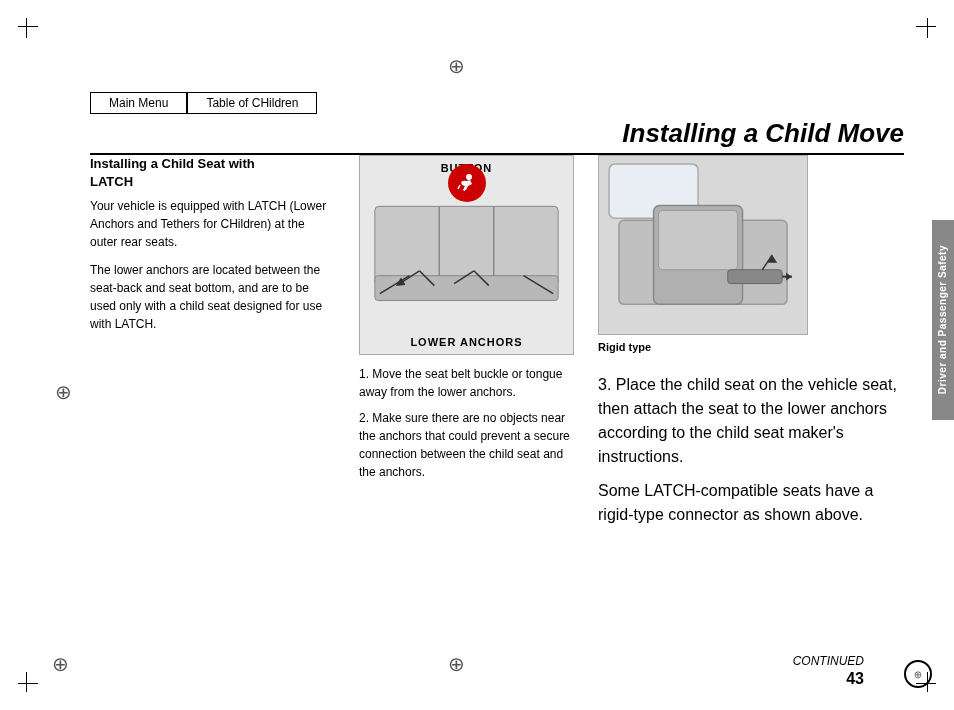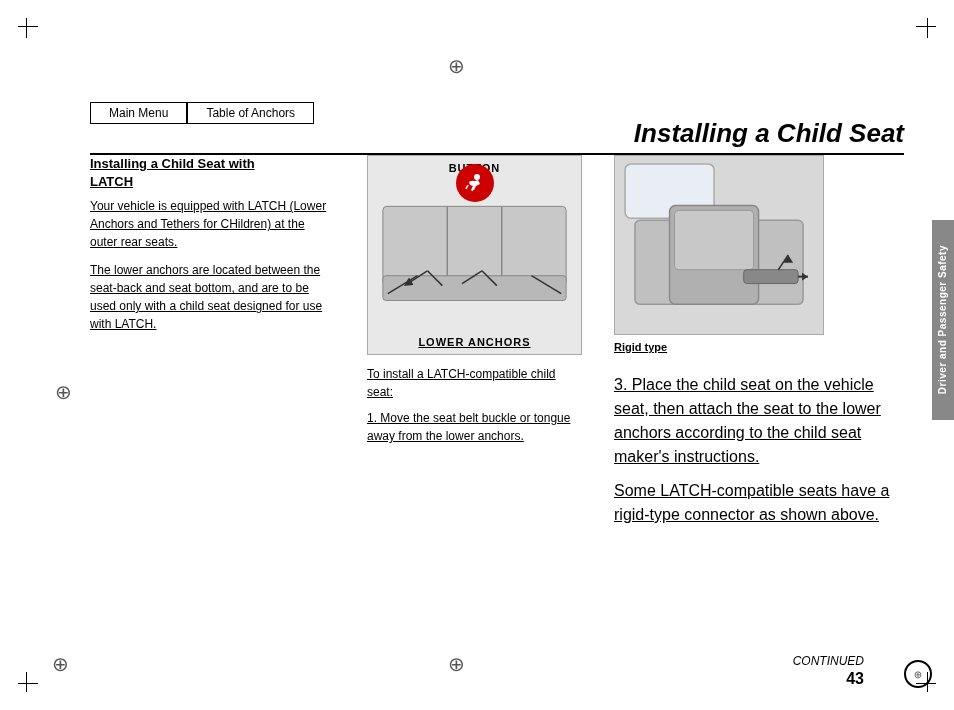--- a/index.html
+++ b/index.html
@@ -34,21 +34,21 @@
     .corner-bl { bottom: 18px; left: 18px; }
     .corner-bl::before { width: 1px; height: 20px; bottom: 0; left: 8px; }
     .corner-bl::after { width: 20px; height: 1px; bottom: 8px; left: 0; }
     .corner-br { bottom: 18px; right: 18px; }
     .corner-br::before { width: 1px; height: 20px; bottom: 0; right: 8px; }
     .corner-br::after { width: 20px; height: 1px; bottom: 8px; right: 0; }
 
     
     .top-nav {
       position: absolute;
-      top: 102px;
+      top: 92px;
       left: 90px;
       display: flex;
       gap: 0;
     }
     .nav-btn {
       border: 1px solid #000;
       padding: 3px 18px;
       font-size: 12px;
       background: #fff;
       cursor: pointer;
@@ -72,22 +72,21 @@
     }
 
     
     .content-area {
       position: absolute;
       top: 155px;
       left: 90px;
       right: 50px;
       bottom: 60px;
       display: flex;
-      gap: 12px;
-      text-decoration: underline;
+      gap: 4px;
     }
 
     
     .left-col {
       width: 255px;
       flex-shrink: 0;
       padding-right: 14px;
     }
     .left-col h2 {
       font-size: 13px;
@@ -268,25 +267,25 @@
 
 <span class="crosshair" style="top: 56px; left: 450px;"></span>
 <span class="crosshair" style="bottom: 36px; left: 450px;"></span>
 <span class="left-crosshair">⊕</span>
 <span class="crosshair" style="bottom: 36px; right: 880px;"></span>
 
 <div style="position:absolute; bottom:22px; right:22px; width:28px; height:28px; border:2px solid #000; border-radius:50%; display:flex; align-items:center; justify-content:center; font-size:10px; color:#555;">⊕</div>
 
 <div class="top-nav">
   <button class="nav-btn">Main Menu</button>
-  <button class="nav-btn">Table of Anchors</button>
+  <button class="nav-btn">Table of CHildren</button>
 </div>
 
 <div class="main-title-area">
-  <span class="main-title">Installing a Child Seat</span>
+  <span class="main-title">Installing a Child Move</span>
 </div>
 
 <div class="side-tab">
   <span class="side-tab-text">Driver and Passenger Safety</span>
 </div>
 
 <div class="content-area">
 
   <div class="left-col">
     <h2>
@@ -333,22 +332,22 @@
           <marker id="arrow" markerWidth="6" markerHeight="6" refX="3" refY="3" orient="auto">
             <path d="M0,0 L0,6 L6,3 z" fill="#333"></path>
           </marker>
         </defs>
       </svg>
 
       <div class="diagram-label-bottom">LOWER ANCHORS</div>
     </div>
 
     <div class="middle-text">
-      <p>To install a LATCH-compatible child seat:</p>
       <p>1. Move the seat belt buckle or tongue away from the lower anchors.</p>
+      <p>2. Make sure there are no objects near the anchors that could prevent a secure connection between the child seat and the anchors.</p>
     </div>
   </div>
 
   <div class="right-col">
 
     <div class="right-diagram-box">
       <svg width="100%" height="100%" viewBox="0 0 210 180">
 
         <rect x="0" y="0" width="210" height="180" fill="#d8d8d8"></rect>
 

